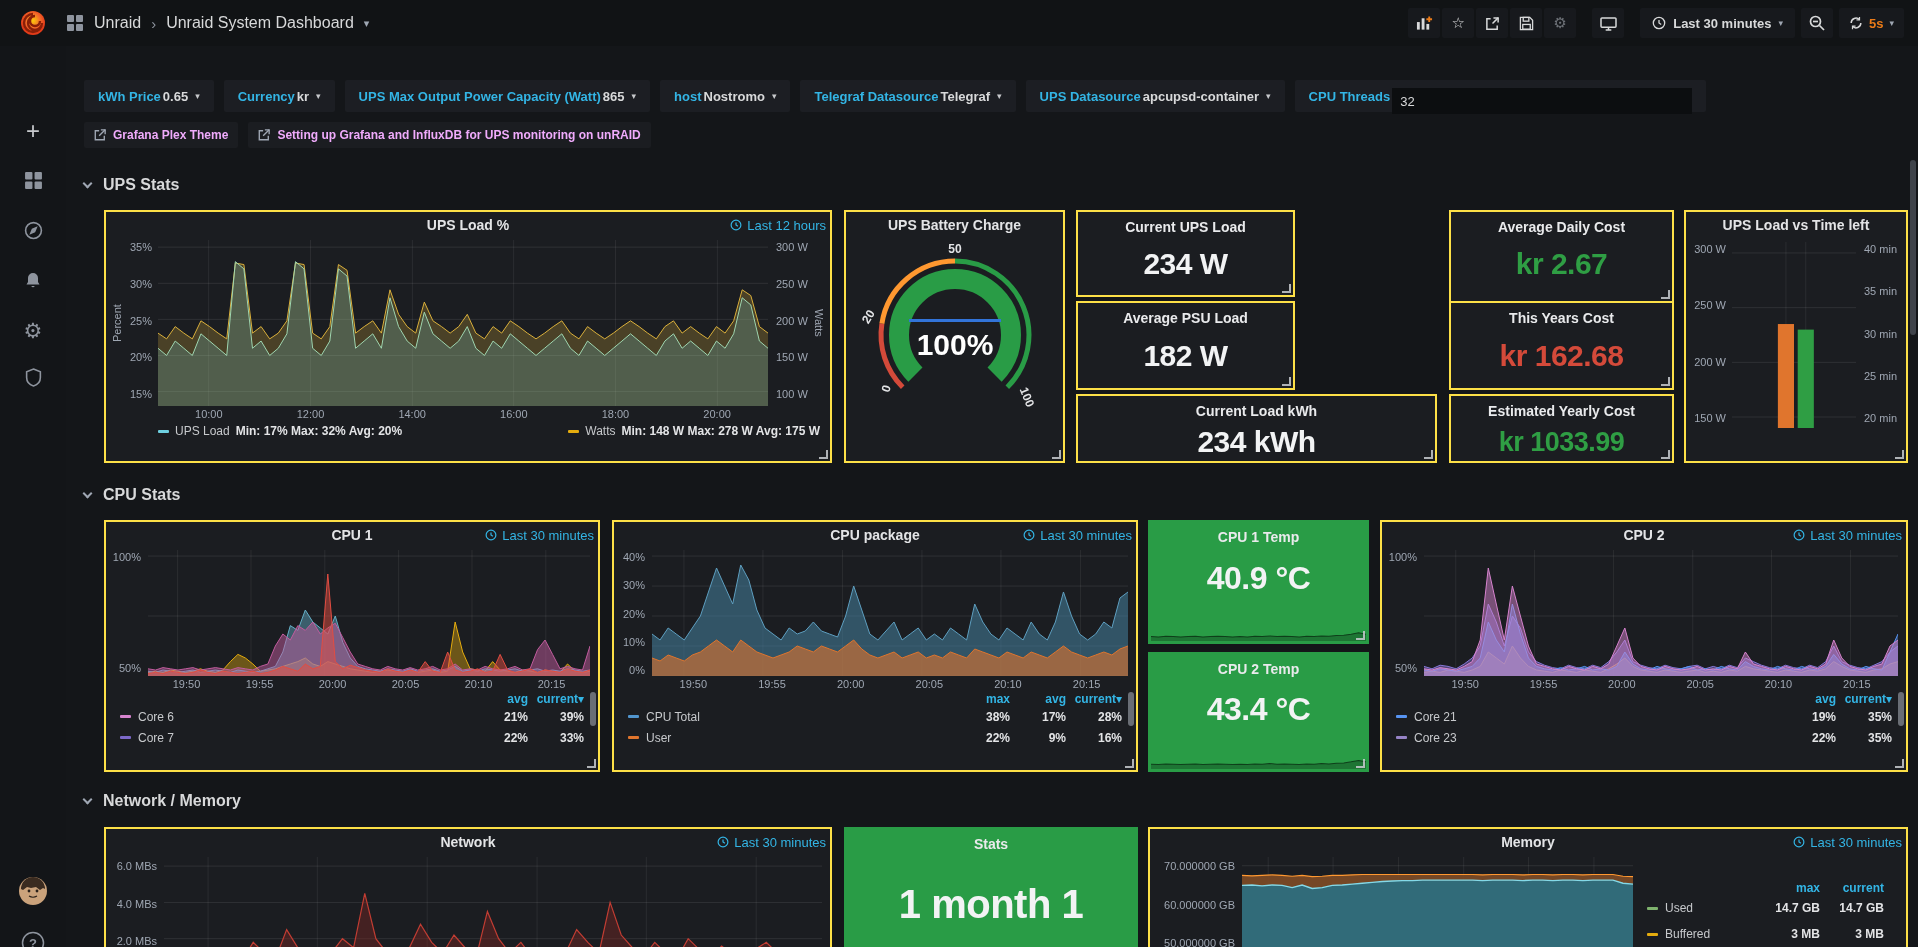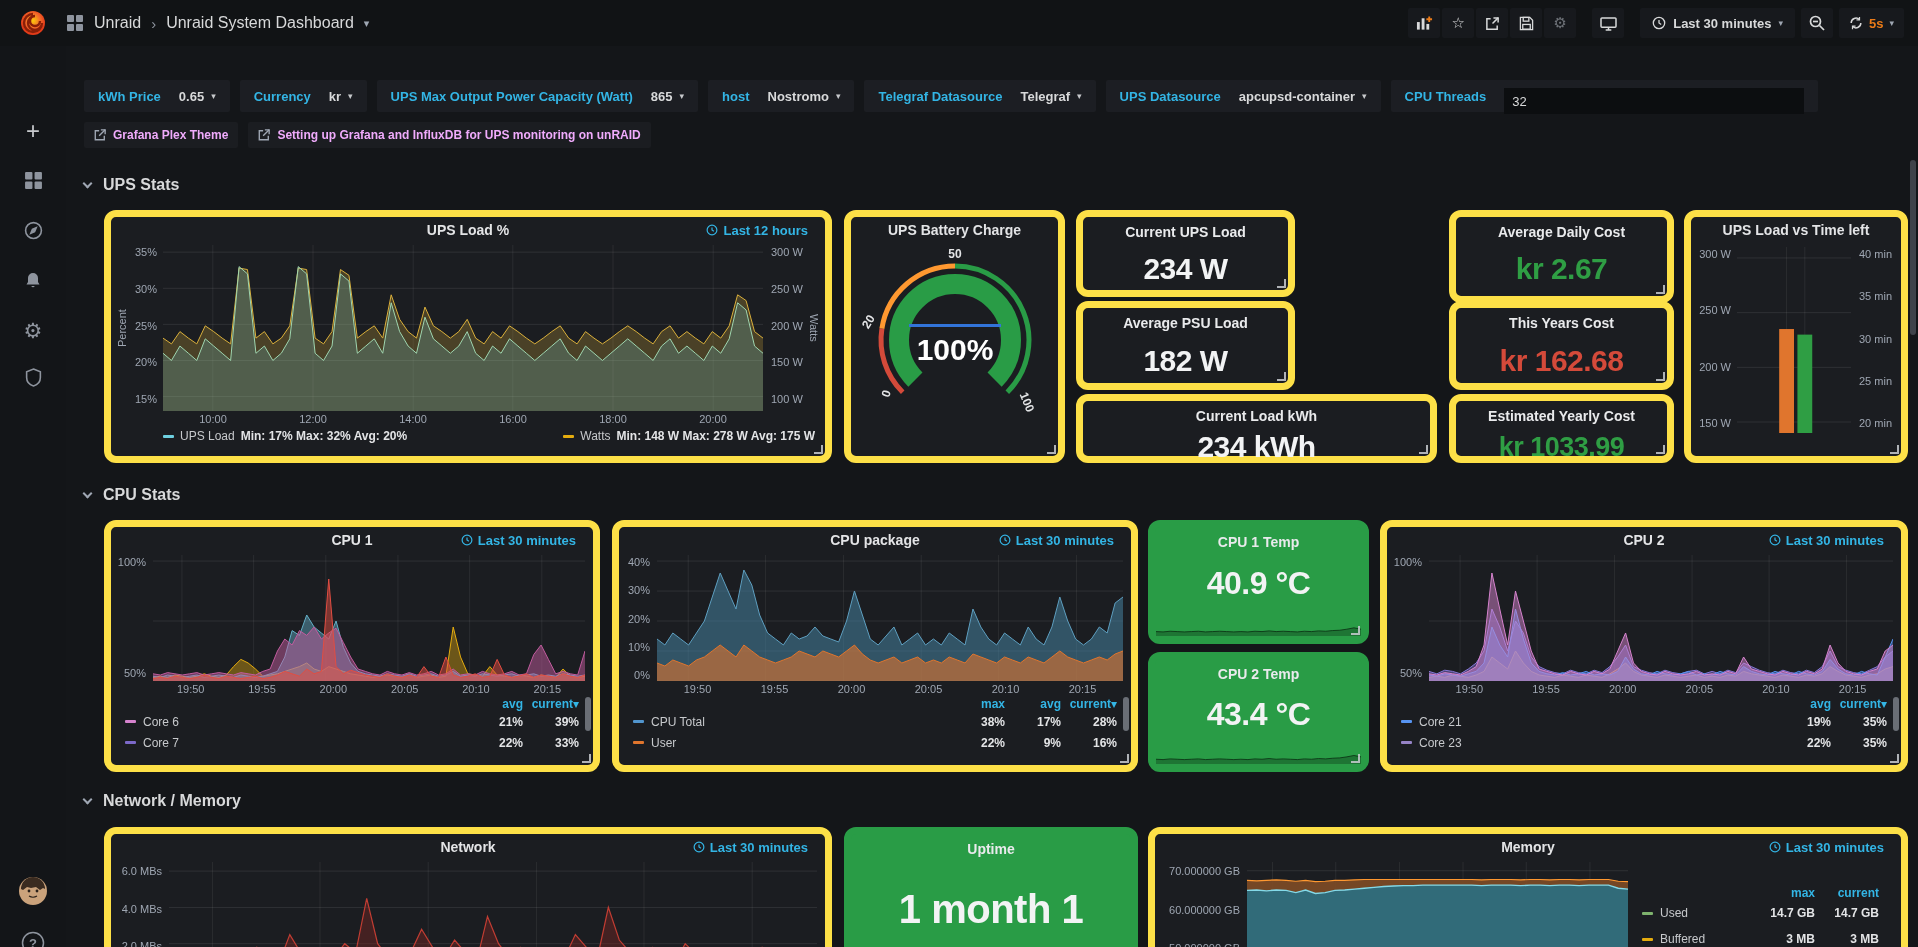--- a/index.html
+++ b/index.html
@@ -21,40 +21,40 @@
     gap:7px; padding:0 12px; font-size:13px; font-weight:bold; }
   .timebox .caret, .refresh .caret { font-size:9px; color:#9fa7b3; }
   .refresh { height:30px; background:#17191d; border-radius:2px; display:flex; align-items:center;
     gap:6px; padding:0 10px; font-size:13px; font-weight:bold; }
   .sidebar { position:absolute; left:0; top:46px; width:66px; bottom:0; background:#131518; z-index:4; }
   .side-ic { position:absolute; left:0; width:66px; display:flex; justify-content:center;
     color:#8e949e; font-size:19px; }
   .dash { position:absolute; left:66px; top:46px; right:0; bottom:0; }
   .vars { position:absolute; left:18px; top:34px; display:flex; gap:10px; }
   .pill { height:32px; background:#1c1e23; border-radius:2px; display:flex; align-items:center;
-    gap:18px; padding:0 14px; font-size:13px; font-weight:bold; }
+    gap:2px; padding:0 14px; font-size:13px; font-weight:bold; }
   .pill .vlabel { color:#33b5e5; }
   .pill .vval { color:#d8d9da; display:flex; align-items:center; gap:7px; }
   .pill .caret { font-size:9px; color:#c7c9cc; }
   .pill .vinput { width:300px; height:26px; background:#0c0e10; border:none; color:#d8d9da;
     font-size:13px; padding-left:8px; font-family:inherit;margin-top:10px; }
   .links { position:absolute; left:18px; top:76px; display:flex; gap:10px; }
   .dlink { height:26px; background:#1b1d21; border-radius:2px; display:flex; align-items:center;
     gap:7px; padding:0 10px; font-size:12px; font-weight:bold; color:#f0abfc; }
   .dlink svg { stroke:#9fa7b3; }
   .sect { position:absolute; display:flex; align-items:center; gap:12px; font-size:16px; font-weight:bold; }
   .chev { width:7px; height:7px; border-right:2px solid #9fa7b3; border-bottom:2px solid #9fa7b3;
     transform:rotate(45deg); margin-top:-4px; }
-  .panel { position:absolute; background:#1b1d21; border:7px solid #fde047; border-radius:12px; }
+  .panel { position:absolute; background:#1b1d21; border:2px solid #fde047; border-radius:0; }
   .panel::after { content:""; position:absolute; right:2px; bottom:2px; width:7px; height:7px;
     border-right:2px solid #c9ccd1; border-bottom:2px solid #c9ccd1; opacity:.85; }
   .ptitle { height:26px; display:flex; align-items:center; justify-content:center;
     font-size:14px; font-weight:bold; color:#e3e4e6; position:relative; }
-  .tlink { position:absolute; right:17px; top:0; height:26px; display:flex; align-items:center; gap:5px;
-    color:#33b5e5; font-size:13px; font-weight:bold; }
+  .tlink { position:absolute; right:4px; top:0; height:26px; display:flex; align-items:center; gap:5px;
+    color:#33b5e5; font-size:13px; font-weight:normal; }
   .tlink svg { stroke:#33b5e5; }
   .chart-svg { width:100%; height:100%; display:block; }
   .plot-row { display:flex; align-items:stretch; }
   .yticks { display:flex; flex-direction:column; justify-content:space-between; align-items:flex-end;
     font-size:11px; color:#9fa7b3; }
   .yticks span { line-height:11px; }
   .yticks.left { text-align:right; }
   .yticks.right { align-items:flex-start; }
   .xticks { display:flex; justify-content:space-around; font-size:11px; color:#9fa7b3; }
   .axis-unit { writing-mode:vertical-rl; transform:rotate(180deg); font-size:11px; color:#9fa7b3;
@@ -727,21 +727,21 @@
             <line x1="0" x2="100" y1="38.5" y2="38.5" stroke="rgba(255,255,255,0.09)" vector-effect="non-scaling-stroke"></line>
             <line x1="0" x2="100" y1="69.2" y2="69.2" stroke="rgba(255,255,255,0.09)" vector-effect="non-scaling-stroke"></line>
             <polygon points="0,100 0.00,87.69 1.69,90.77 3.39,81.54 5.08,86.15 6.78,89.23 8.47,76.92 10.17,84.62 11.86,87.69 13.56,72.31 15.25,81.54 16.95,86.15 18.64,61.54 20.34,76.92 22.03,84.62 23.73,87.69 25.42,81.54 27.12,69.23 28.81,76.92 30.51,30.77 32.20,69.23 33.90,81.54 35.59,84.62 37.29,76.92 38.98,56.92 40.68,72.31 42.37,81.54 44.07,66.15 45.76,76.92 47.46,84.62 49.15,46.15 50.85,69.23 52.54,81.54 54.24,72.31 55.93,84.62 57.63,87.69 59.32,76.92 61.02,81.54 62.71,61.54 64.41,72.31 66.10,81.54 67.80,38.46 69.49,66.15 71.19,76.92 72.88,84.62 74.58,72.31 76.27,81.54 77.97,86.15 79.66,69.23 81.36,78.46 83.05,84.62 84.75,75.38 86.44,83.08 88.14,87.69 89.83,78.46 91.53,72.31 93.22,81.54 94.92,86.15 96.61,76.92 98.31,84.62 100.00,87.69 100,100" fill="rgba(120,40,35,0.45)"></polygon>
             <polyline points="0.00,87.69 1.69,90.77 3.39,81.54 5.08,86.15 6.78,89.23 8.47,76.92 10.17,84.62 11.86,87.69 13.56,72.31 15.25,81.54 16.95,86.15 18.64,61.54 20.34,76.92 22.03,84.62 23.73,87.69 25.42,81.54 27.12,69.23 28.81,76.92 30.51,30.77 32.20,69.23 33.90,81.54 35.59,84.62 37.29,76.92 38.98,56.92 40.68,72.31 42.37,81.54 44.07,66.15 45.76,76.92 47.46,84.62 49.15,46.15 50.85,69.23 52.54,81.54 54.24,72.31 55.93,84.62 57.63,87.69 59.32,76.92 61.02,81.54 62.71,61.54 64.41,72.31 66.10,81.54 67.80,38.46 69.49,66.15 71.19,76.92 72.88,84.62 74.58,72.31 76.27,81.54 77.97,86.15 79.66,69.23 81.36,78.46 83.05,84.62 84.75,75.38 86.44,83.08 88.14,87.69 89.83,78.46 91.53,72.31 93.22,81.54 94.92,86.15 96.61,76.92 98.31,84.62 100.00,87.69" fill="none" stroke="#c23d33" stroke-width="1.2" vector-effect="non-scaling-stroke"></polyline>
           </svg>
         </div>
     </div>
   </section>
 
   <section class="panel green-panel" style="left:778px;top:781px;width:294px;height:160px">
-    <div class="stat-title">Uptime</div>
+    <div class="stat-title">Stats</div>
     <div class="stat-val" style="height:90px;font-size:40px">1 month 1</div>
   </section>
 
   <section class="panel" style="left:1082px;top:781px;width:760px;height:160px">
     <div class="ptitle">
       <span>Memory</span>
       <span class="tlink">
         <svg width="12" height="12" viewBox="0 0 16 16" fill="none" stroke-width="1.6">
             <circle cx="8" cy="8" r="6.5"></circle>
             <path d="M8 4.5V8l2.5 1.8"></path>

